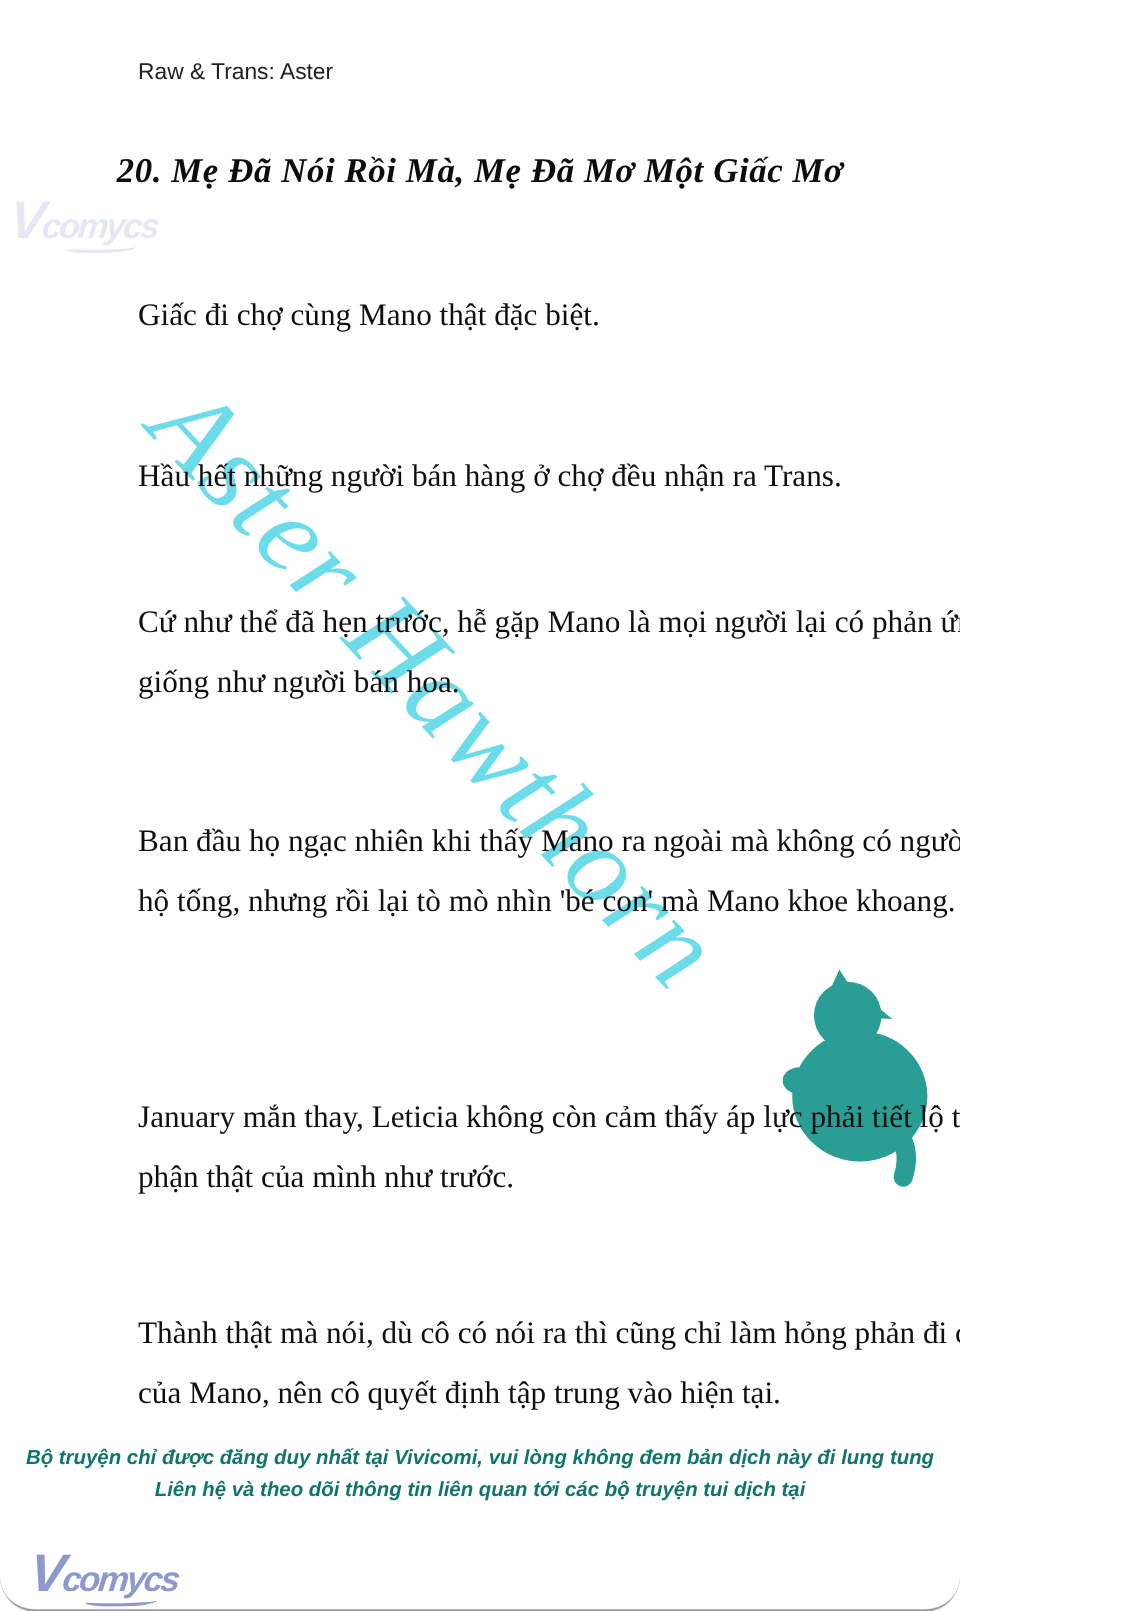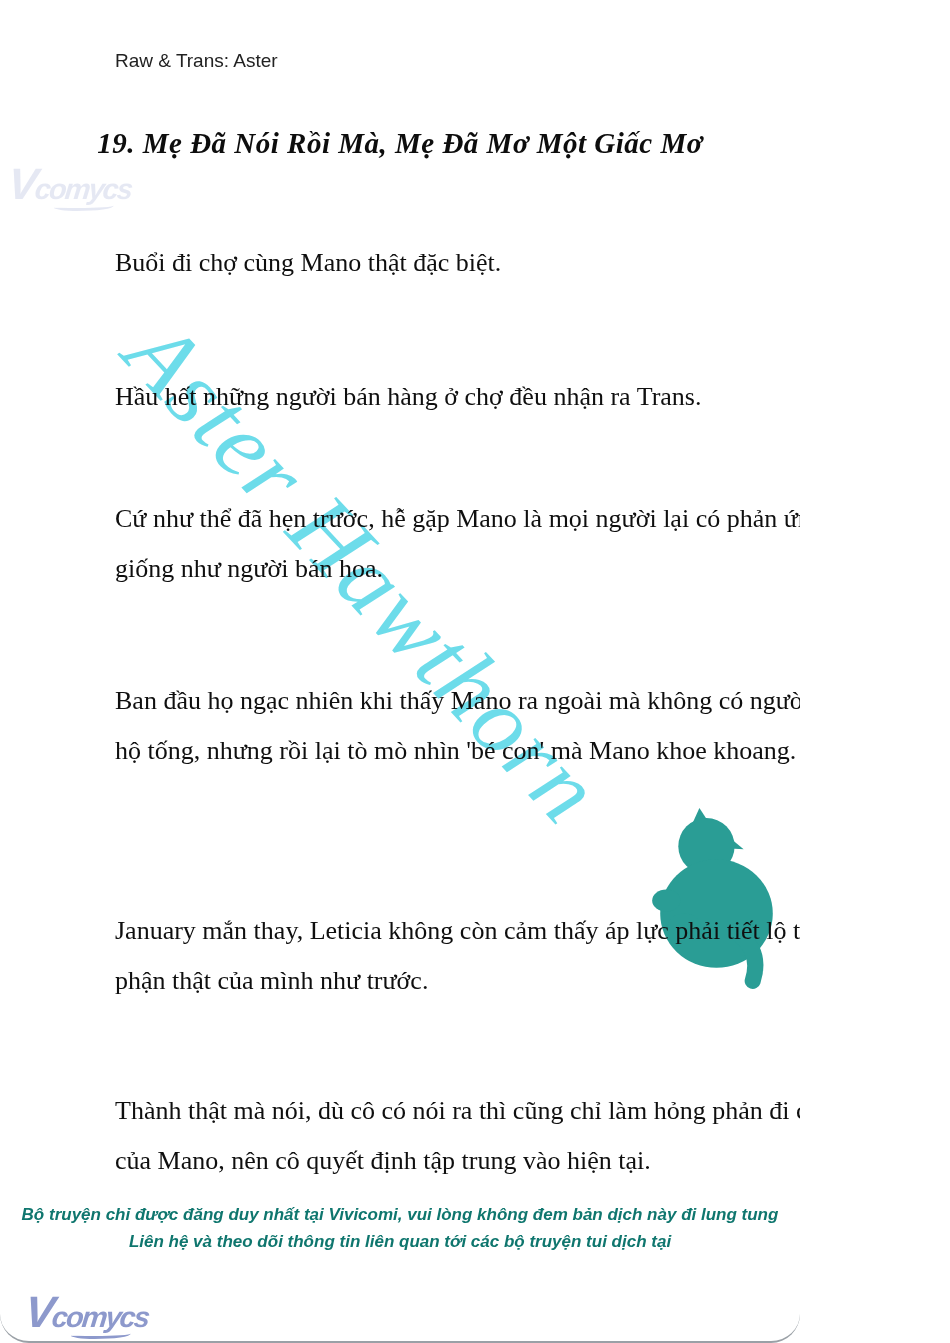--- a/index.html
+++ b/index.html
@@ -82,21 +82,21 @@
 
 <div class="page">
 
   <div class="credit">Raw &amp; Trans: Aster</div>
 
   <div class="logo logo-top">
     <span class="big-v">V</span><span class="rest">comycs</span>
     <span class="swash"></span>
   </div>
 
-  <h1 class="title">19. Mẹ Đã Nói Rồi Mà, Mẹ Đã Mơ Một Giấc Mơ</h1>
+  <h1 class="title">20. Mẹ Đã Nói Rồi Mà, Mẹ Đã Mơ Một Giấc Mơ</h1>
 
   <div class="watermark">Aster Hawthorn</div>
 
   <svg class="cat" viewBox="0 0 125 185" xmlns="http://www.w3.org/2000/svg">
     <g fill="#2a9d95">
 
       <polygon points="36,24 46,2 57,19"></polygon>
 
       <polygon points="56,15 90,43 54,41"></polygon>
 
@@ -106,21 +106,21 @@
 
       <ellipse cx="13" cy="94" rx="14" ry="11"></ellipse>
 
       <ellipse cx="31" cy="119" rx="16" ry="12"></ellipse>
 
       <path d="M 86 128 Q 108 146 99 174" fill="none" stroke="#2a9d95" stroke-width="16" stroke-linecap="round"></path>
     </g>
   </svg>
 
   <div class="body-text">
-    <p class="p1">Buổi đi chợ cùng Mano thật đặc biệt.</p>
+    <p class="p1">Giấc đi chợ cùng Mano thật đặc biệt.</p>
     <p class="p2">Hầu hết những người bán hàng ở chợ đều nhận ra Trans.</p>
     <p class="p3">Cứ như thể đã hẹn trước, hễ gặp Mano là mọi người lại có phản ứng giống như người bán hoa.</p>
     <p class="p4">Ban đầu họ ngạc nhiên khi thấy Mano ra ngoài mà không có người hộ tống, nhưng rồi lại tò mò nhìn 'bé con' mà Mano khoe khoang.</p>
     <p class="p5">January mắn thay, Leticia không còn cảm thấy áp lực phải tiết lộ thân phận thật của mình như trước.</p>
     <p class="p6">Thành thật mà nói, dù cô có nói ra thì cũng chỉ làm hỏng phản đi chơi của Mano, nên cô quyết định tập trung vào hiện tại.</p>
   </div>
 
   <div class="footer">
     <div>Bộ truyện chỉ được đăng duy nhất tại Vivicomi, vui lòng không đem bản dịch này đi lung tung</div>
     <div>Liên hệ và theo dõi thông tin liên quan tới các bộ truyện tui dịch tại</div>

